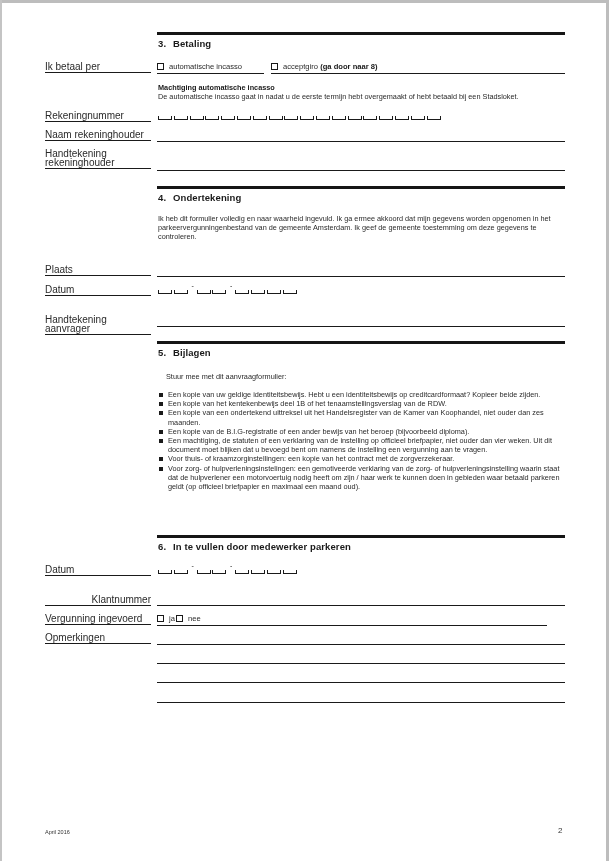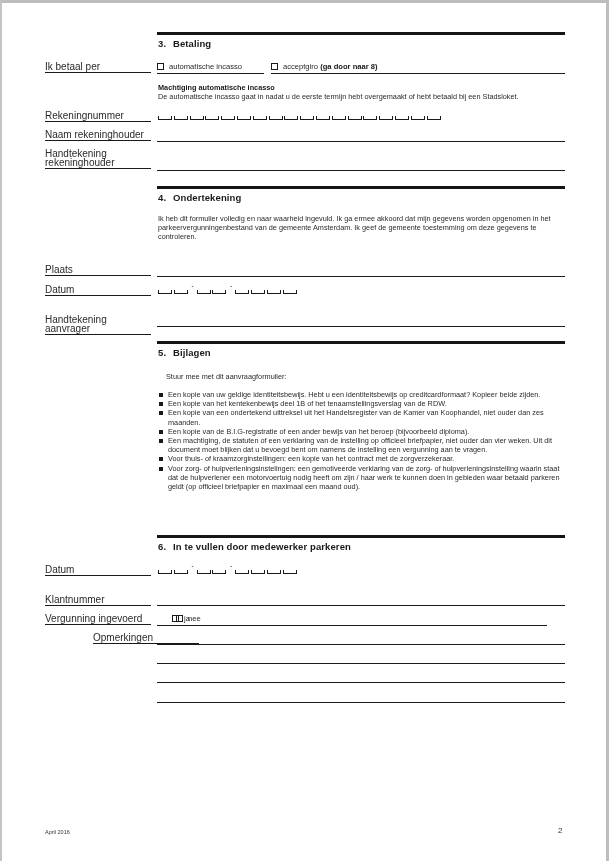--- a/index.html
+++ b/index.html
@@ -140,33 +140,33 @@
     <span class="dash">-</span>
     <span class="box"></span>
     <span class="box"></span>
     <span class="dash">-</span>
     <span class="box"></span>
     <span class="box"></span>
     <span class="box"></span>
     <span class="box"></span>
   </div>
 
-<div class="label" style="top:595px;">Klantnummer</div>
+<div class="label" style="top:595px;text-align:right;">Klantnummer</div>
 <div class="line" style="top:605px;"></div>
 
 <div class="label" style="top:614px;">Vergunning ingevoerd</div>
-<div class="cb-group" style="left:157px; top:614px; width:33px;justify-content:flex-end;">
+<div class="cb-group" style="left:157px; top:614px; width:33px;">
   <span class="cb"></span>
   <span>ja</span>
 </div>
 <div class="cb-group" style="left:176px; top:614px; width:371px;">
   <span class="cb"></span>
   <span>nee</span>
 </div>
 
-<div class="label" style="top:633px;margin-left:48px;">Opmerkingen</div>
+<div class="label" style="top:633px;">Opmerkingen</div>
 <div class="line" style="top:644px;"></div>
 <div class="line" style="top:663px;"></div>
 <div class="line" style="top:682px;"></div>
 <div class="line" style="top:702px;"></div>
 
 <div class="footer-date">April 2016</div>
 <div class="page-num">2</div>
 
 </body></html>

